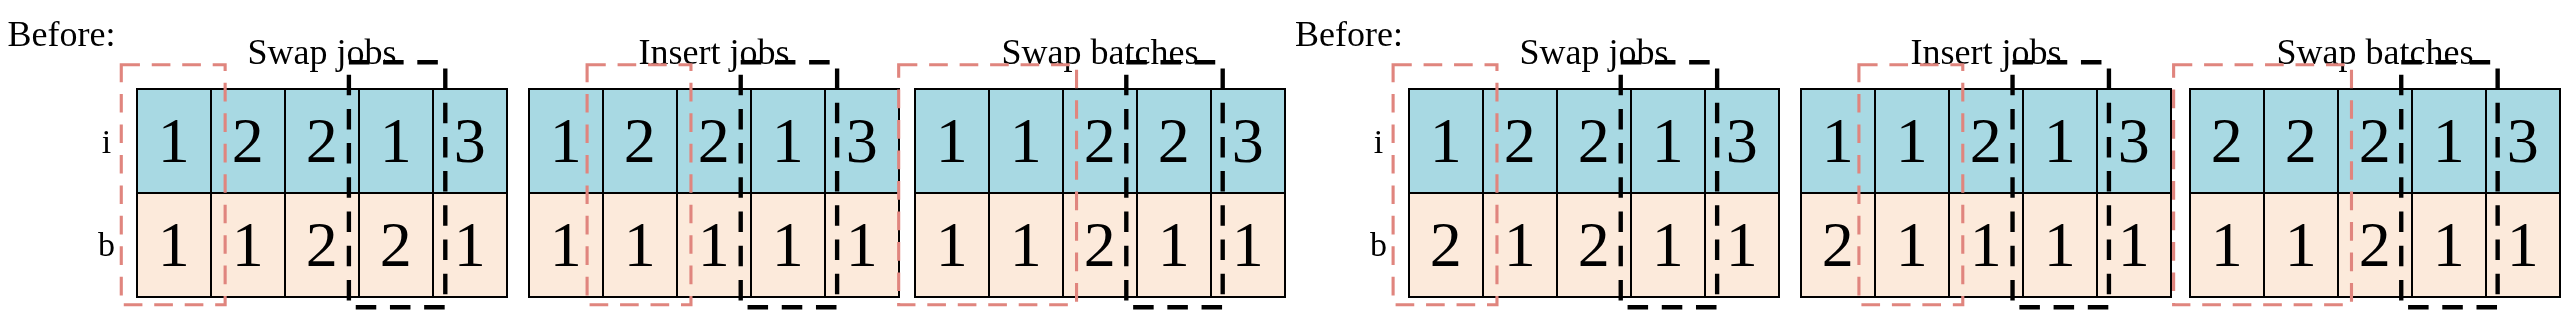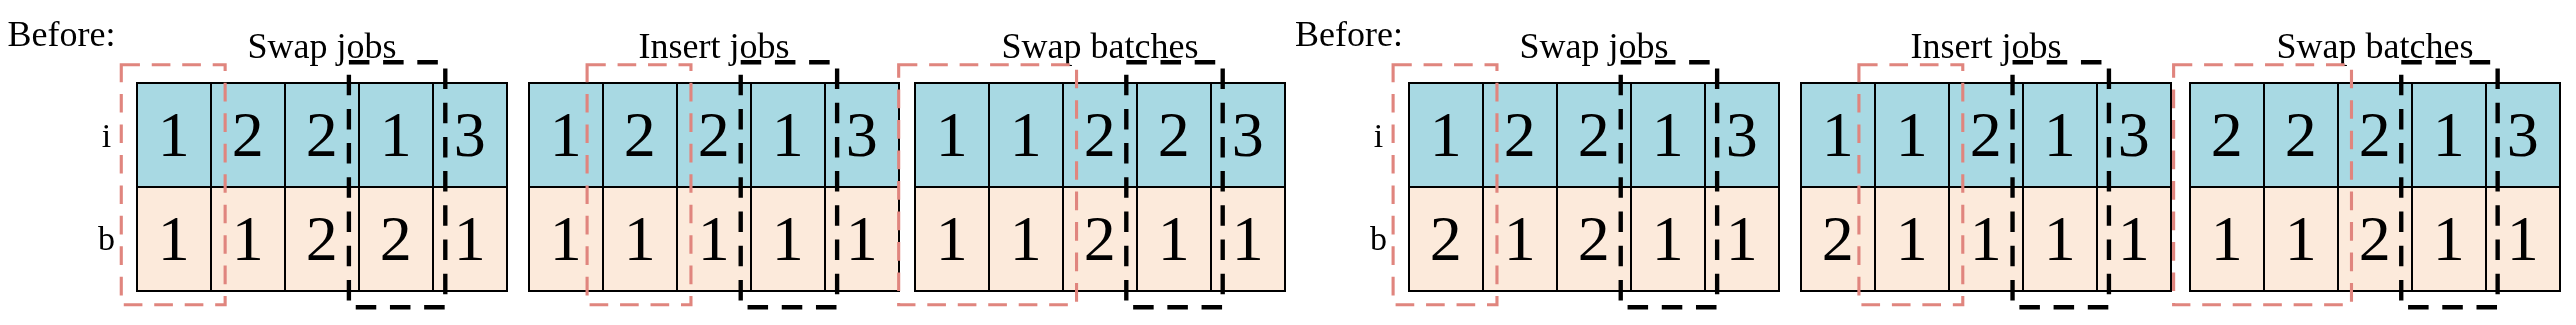--- a/index.html
+++ b/index.html
@@ -9,21 +9,21 @@
     background:#ffffff;
     overflow:hidden;
     font-family:"Liberation Serif","DejaVu Serif",serif;
     color:#000;
   }
   .section-label{
     position:absolute;top:15px;
     font-size:36px;line-height:1.1;
     white-space:nowrap;
   }
-  .op-table{position:absolute;top:4px;width:373px;height:245px;}
+  .op-table{position:absolute;top:10px;width:373px;height:245px;}
   .op-title{
     position:absolute;top:23.6px;left:0;width:370px;
     text-align:center;font-size:36px;line-height:1.0;
     white-space:nowrap;
   }
   .grid{
     position:absolute;top:78px;left:-1.2px;
     border:1.2px solid #000;
   }
   .row{display:flex;}

